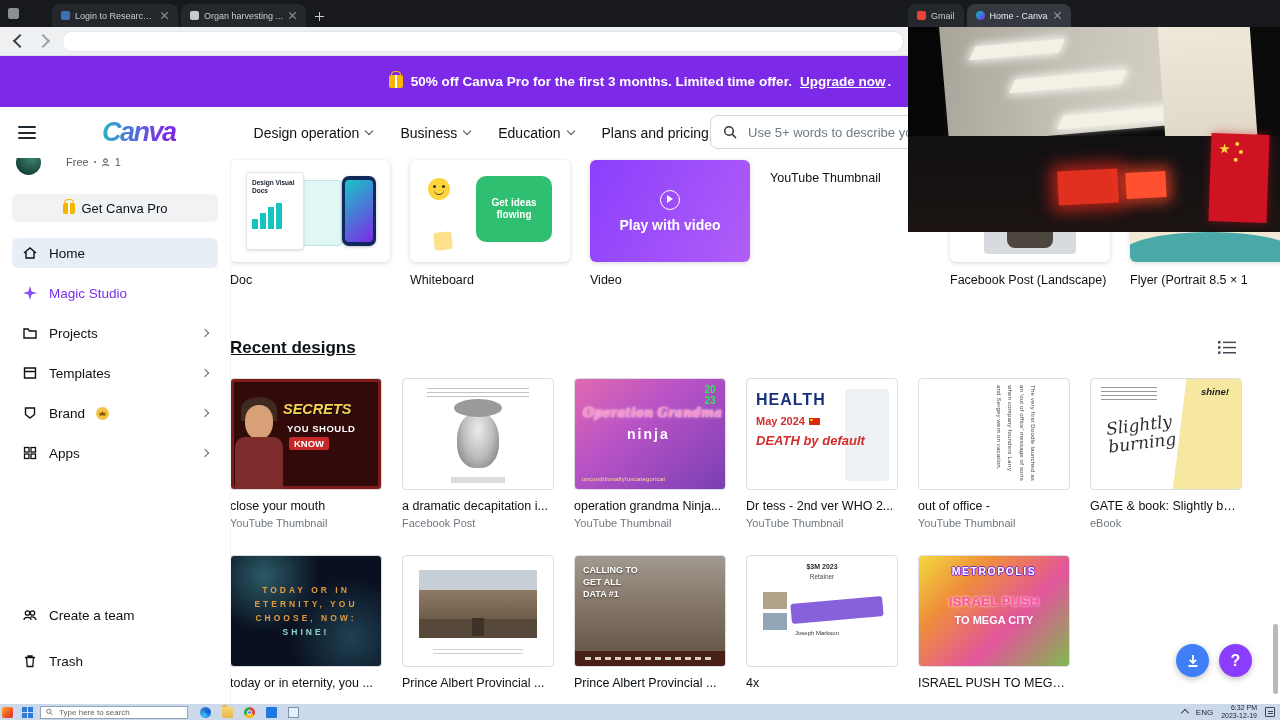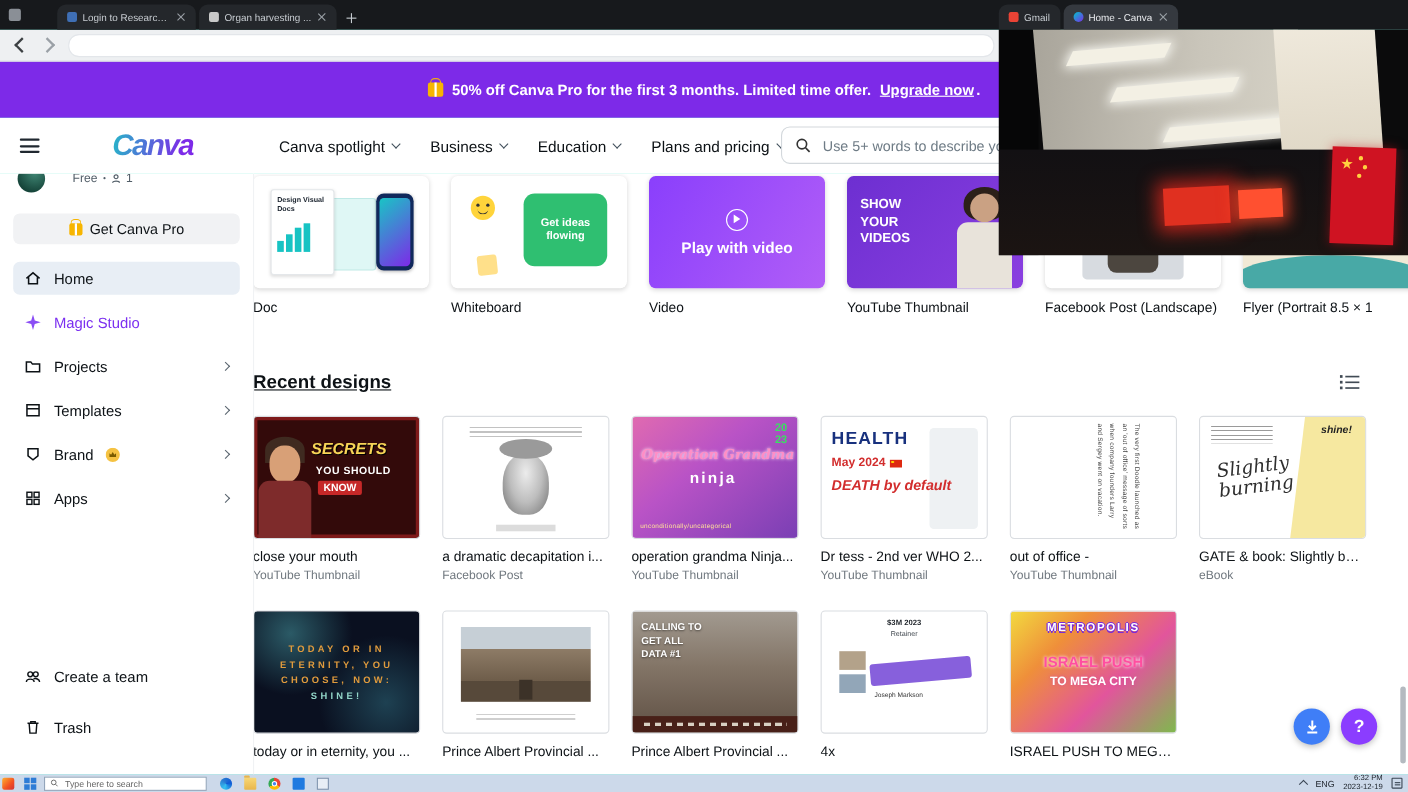--- a/index.html
+++ b/index.html
@@ -324,21 +324,21 @@
 
   <div class="cheader">
     <div class="hamburger">
         <i></i>
         <i></i>
         <i></i>
       </div>
     <div class="logo">Canva</div>
     <nav class="topnav">
       <div class="navitem">
-        <span>Canva spotlight</span>
+        <span>Design operation</span>
         <span class="chev"></span>
       </div>
       <div class="navitem">
         <span>Business</span>
         <span class="chev"></span>
       </div>
       <div class="navitem">
         <span>Education</span>
         <span class="chev"></span>
       </div>
@@ -487,26 +487,20 @@
       <div class="tcard">
         <div class="timg vid">
           <div class="vid-center">
             <span class="vid-play"></span>
             <span>Play with video</span>
           </div>
         </div>
         <div class="tlabel">Video</div>
       </div>
       <div class="tcard">
-        <div class="timg yt">
-          <div class="yt-text">SHOW YOUR VIDEOS</div>
-          <div class="yt-hair"></div>
-          <div class="yt-head"></div>
-          <div class="yt-body"></div>
-        </div>
         <div class="tlabel">YouTube Thumbnail</div>
       </div>
       <div class="tcard">
         <div class="timg">
           <div class="fb-img">
               <div class="fb-blob"></div>
             </div>
         </div>
         <div class="tlabel">Facebook Post (Landscape)</div>
       </div>

